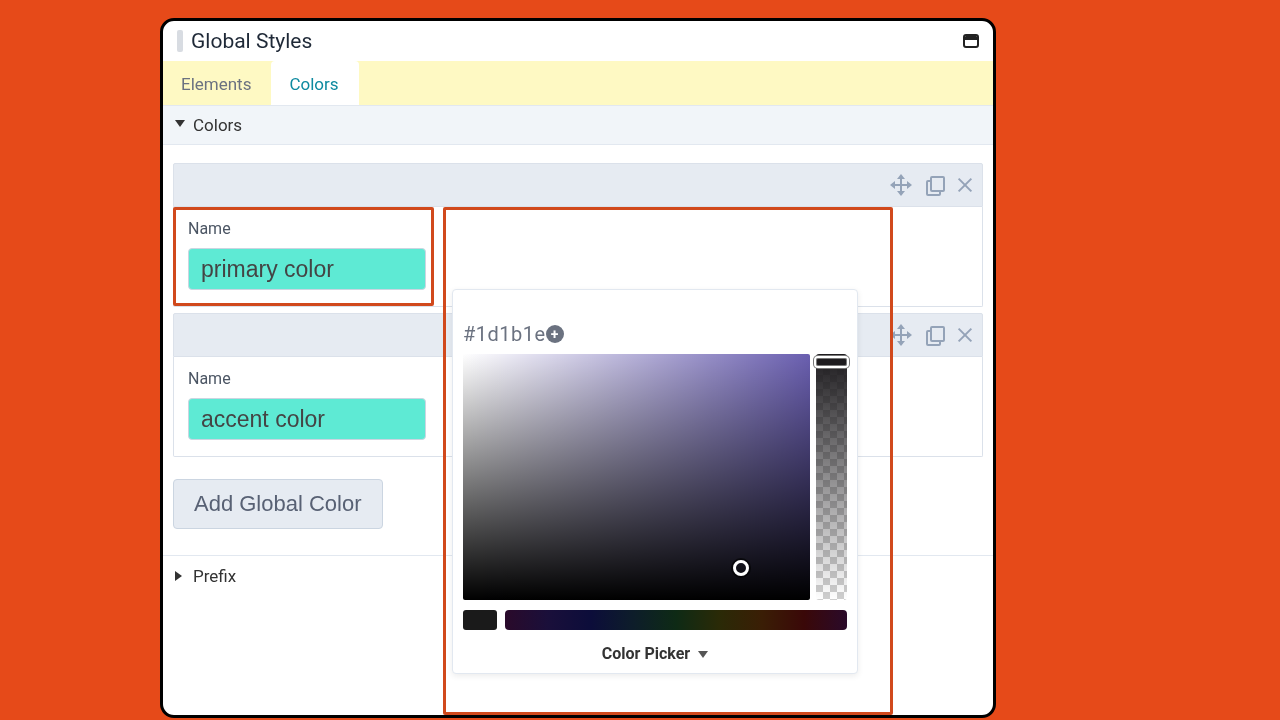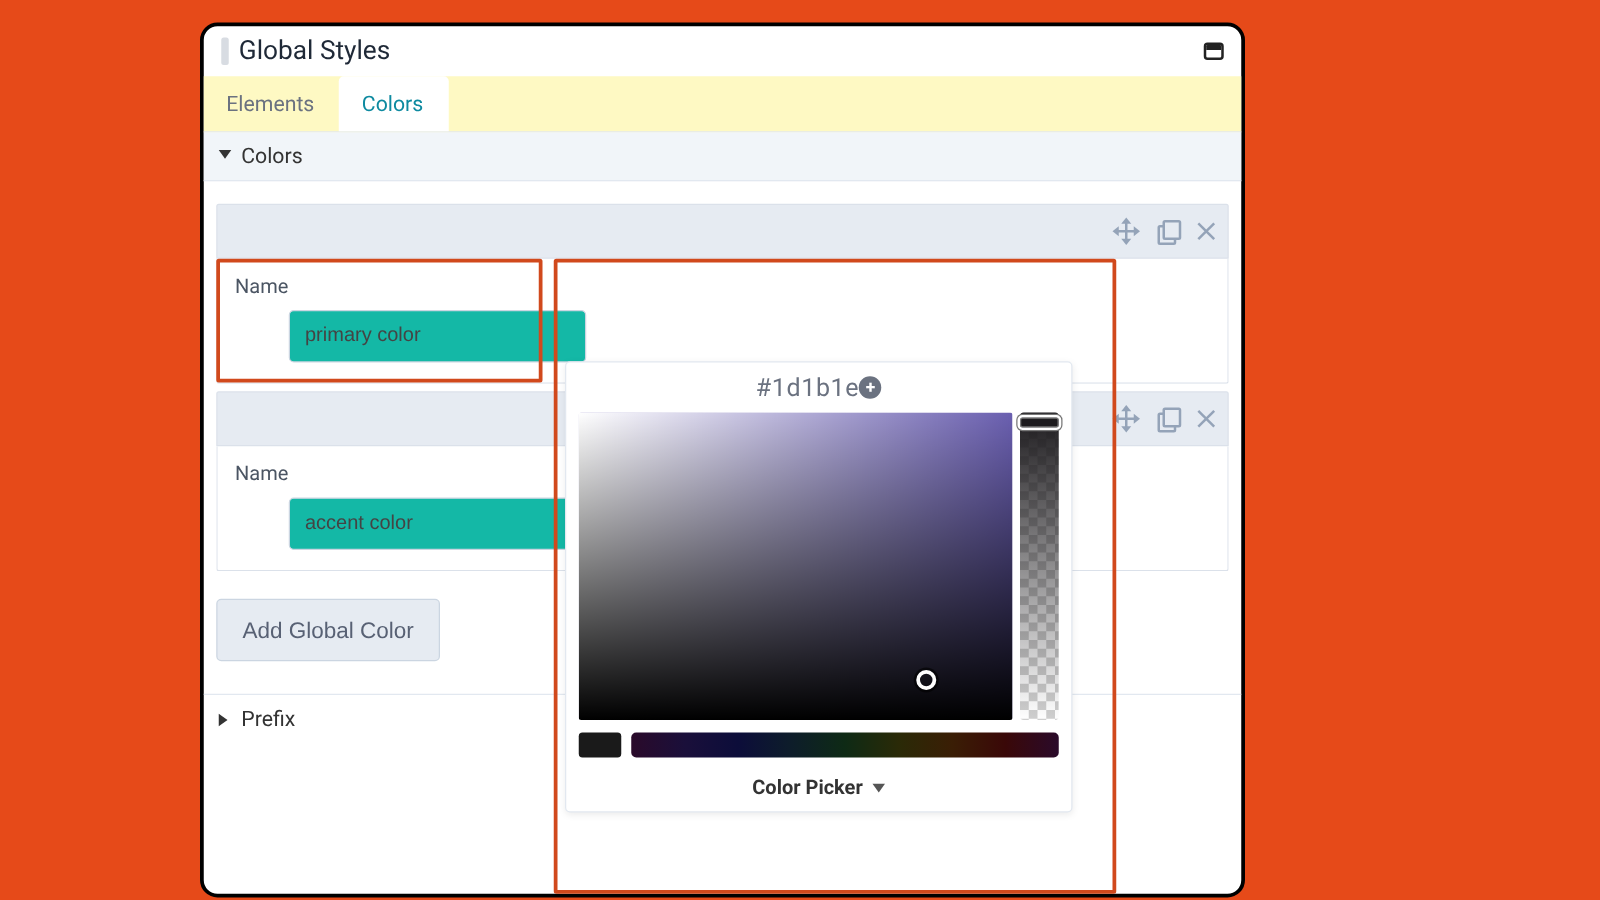--- a/index.html
+++ b/index.html
@@ -101,26 +101,25 @@
     border:1px solid #dbe1ea; border-top:none;
     border-radius:0 0 2px 2px;
     display:flex; gap:18px;
     padding:12px 14px 16px 14px;
     flex-direction:column;
   }
   .field { display:flex; flex-direction:column; gap:10px; }
   .field-label { color:#4b5563; font-size:16px; }
   .text-input {
     height:42px;
-    border:1px solid #cbd5e1; background:#14b8a6;
+    border:1px solid #cbd5e1; background:#5eead4;
     padding:0 12px;
-    font-size:16px;
+    font-size:23px;
     color:#444;
     border-radius:4px;
-    margin-left:43px;
   }
   .name-field { width:238px; }
   .name-field .text-input { width:238px; }
 
   .color-field { width:auto; }
   .swatch-row { display:flex; align-items:center; gap:8px; }
   .swatch {
     width:125px; height:44px; background:#1d1b1e;
     border:1px solid #cbd5e1; border-right:none;
     border-radius:3px 0 0 3px;
@@ -169,21 +168,21 @@
     content:""; position:absolute; left:8px; top:0; width:2px; height:18px; background:#94a3b8;
   }
   .ico.close:before{ transform:rotate(45deg); }
   .ico.close:after{ transform:rotate(-45deg); }
 
   .add-btn {
     display:inline-flex; align-items:center; justify-content:center;
     margin:22px 0 0 10px;
     height:50px; padding:0 20px;
     background:#e6ebf2; border:1px solid #cbd5e1;
-    color:#586174; font-size:18px;
+    color:#586174; font-size:22px;
     border-radius:4px; cursor:pointer;
   }
   .prefix-row {
     display:flex; align-items:center; gap:8px;
     margin-top:26px;
     padding:10px 12px;
     border-top:1px solid #e2e8f0;
     font-size:17px;
   }
 
@@ -192,22 +191,23 @@
     position:absolute;
     left:289px; top:144px;
     width:406px;
     background:#fff;
     border:1px solid #e2e8f0;
     border-radius:4px;
     box-shadow:0 2px 6px rgba(0,0,0,0.08);
     z-index:3;
   }
   .picker-top {
-    display:flex; align-items:center; justify-content:center;
+    display:flex; align-items:center; justify-content:flex-start;
     padding:8px 10px;
+    margin-top:24px;
   }
   .hex { color:#6b7280; font-size:20px; letter-spacing:.5px; }
   .add-circle{
     width:18px; height:18px; border-radius:50%; background:#6b7280;
     display:flex; align-items:center; justify-content:center; color:#fff;
     font-size:14px; font-weight:700; cursor:pointer;
   }
   .sv-area{
     position:relative; margin:0 10px;
     display:flex; gap:6px;

